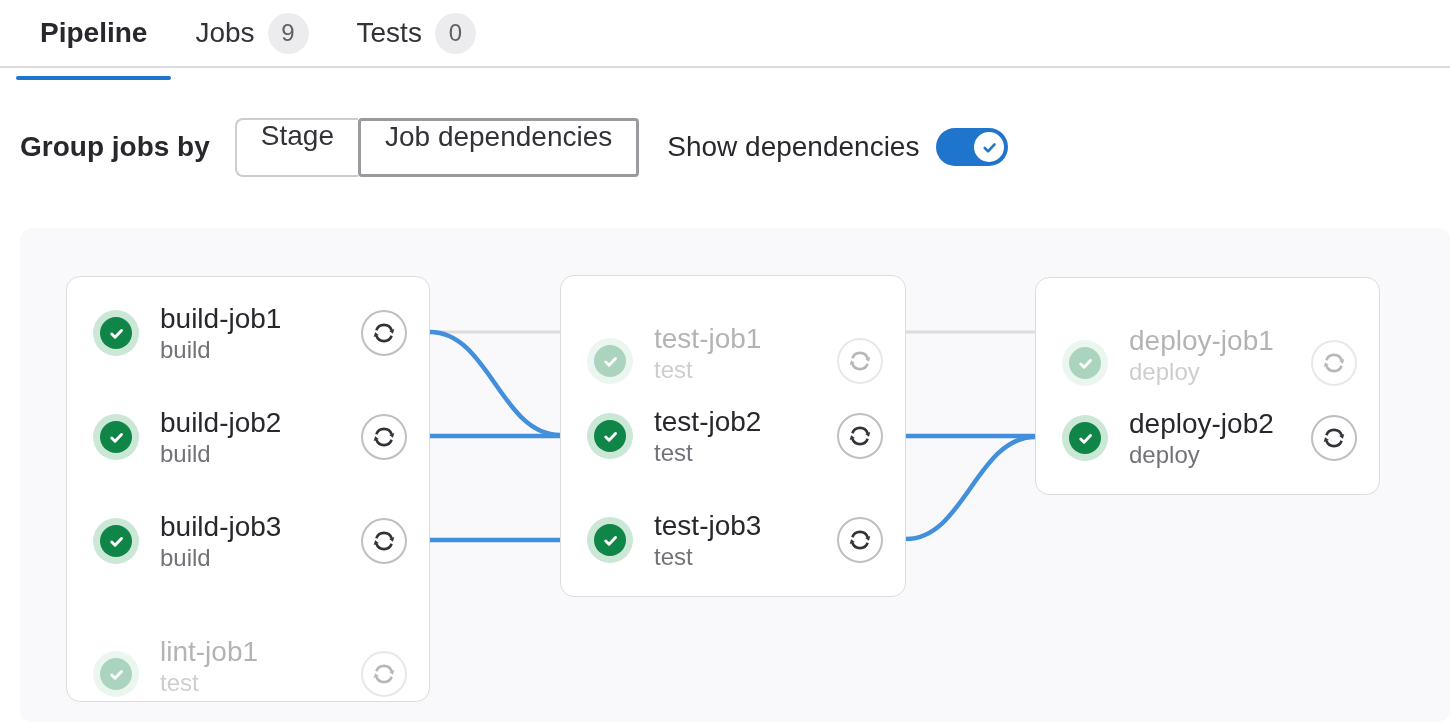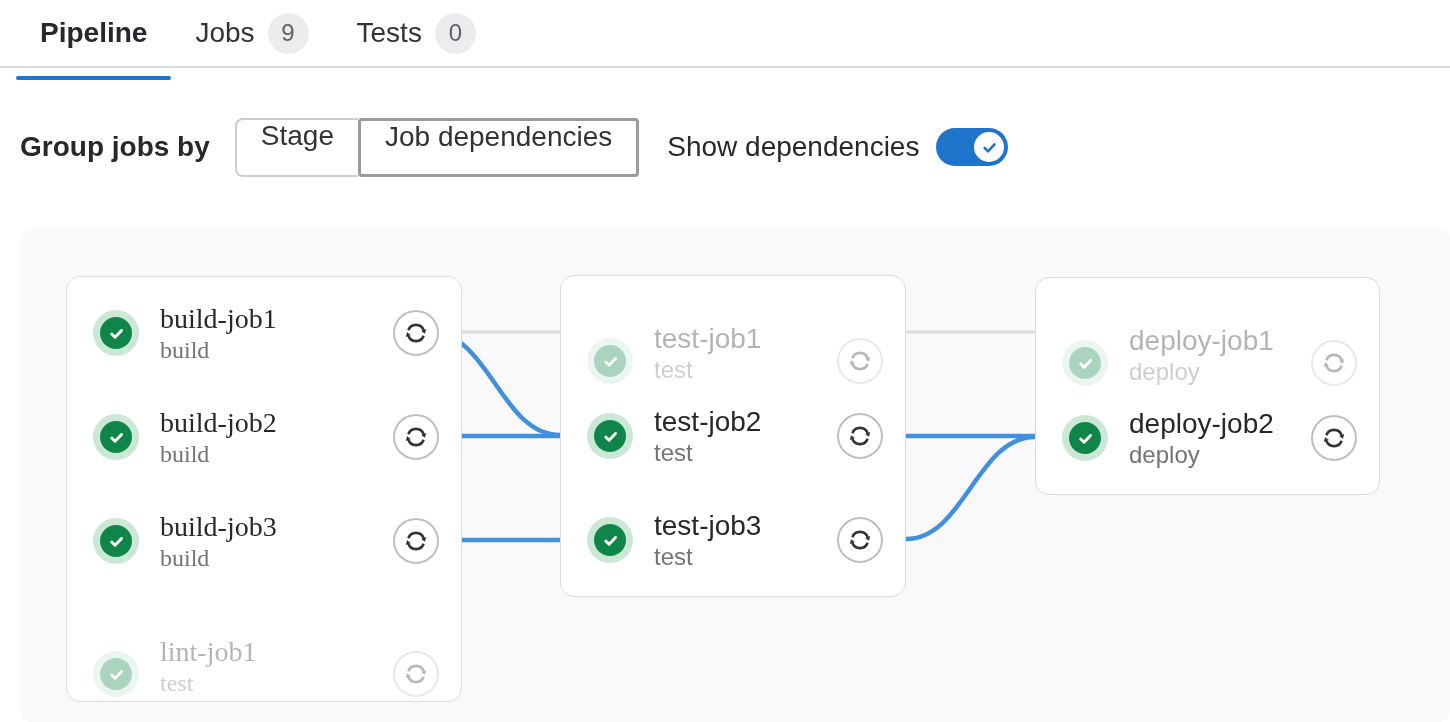--- a/index.html
+++ b/index.html
@@ -95,21 +95,21 @@
     <svg class="links-svg" width="1430" height="494" viewBox="0 0 1430 494" xmlns="http://www.w3.org/2000/svg">
         <path d="M410 104 L540 104" fill="none" stroke="#dcdcde" stroke-width="3"></path>
         <path d="M886 104 L1015 104" fill="none" stroke="#dcdcde" stroke-width="3"></path>
         <path d="M410 104 C469 104 481 207 540 207" fill="none" stroke="#428fdc" stroke-width="4.5"></path>
         <path d="M410 208 L540 208" fill="none" stroke="#428fdc" stroke-width="4.5"></path>
         <path d="M410 312 L540 312" fill="none" stroke="#428fdc" stroke-width="4.5"></path>
         <path d="M886 208 L1015 208" fill="none" stroke="#428fdc" stroke-width="4.5"></path>
         <path d="M886 311 C944 311 957 209 1015 209" fill="none" stroke="#428fdc" stroke-width="4.5"></path>
       </svg>
 
-  <div class="card" style="left: 46px; top: 48px; width: 396px; height: 426px; font-family: Liberation Serif, serif;">
+  <div class="card" style="left: 46px; top: 48px; width: 364px; height: 426px;">
         <div class="row">
           <span class="ci-icon">
     <svg viewBox="0 0 16 16" width="19" height="19" aria-hidden="true">
       <path d="M4 8.4 6.8 11.2 12.2 5.4" fill="none" stroke="#ffffff" stroke-width="2.4" stroke-linecap="round" stroke-linejoin="round"></path>
     </svg>
   </span>
           <div class="job-text">
             <div class="job-name">build-job1</div>
             <div class="job-stage">build</div>
           </div>

